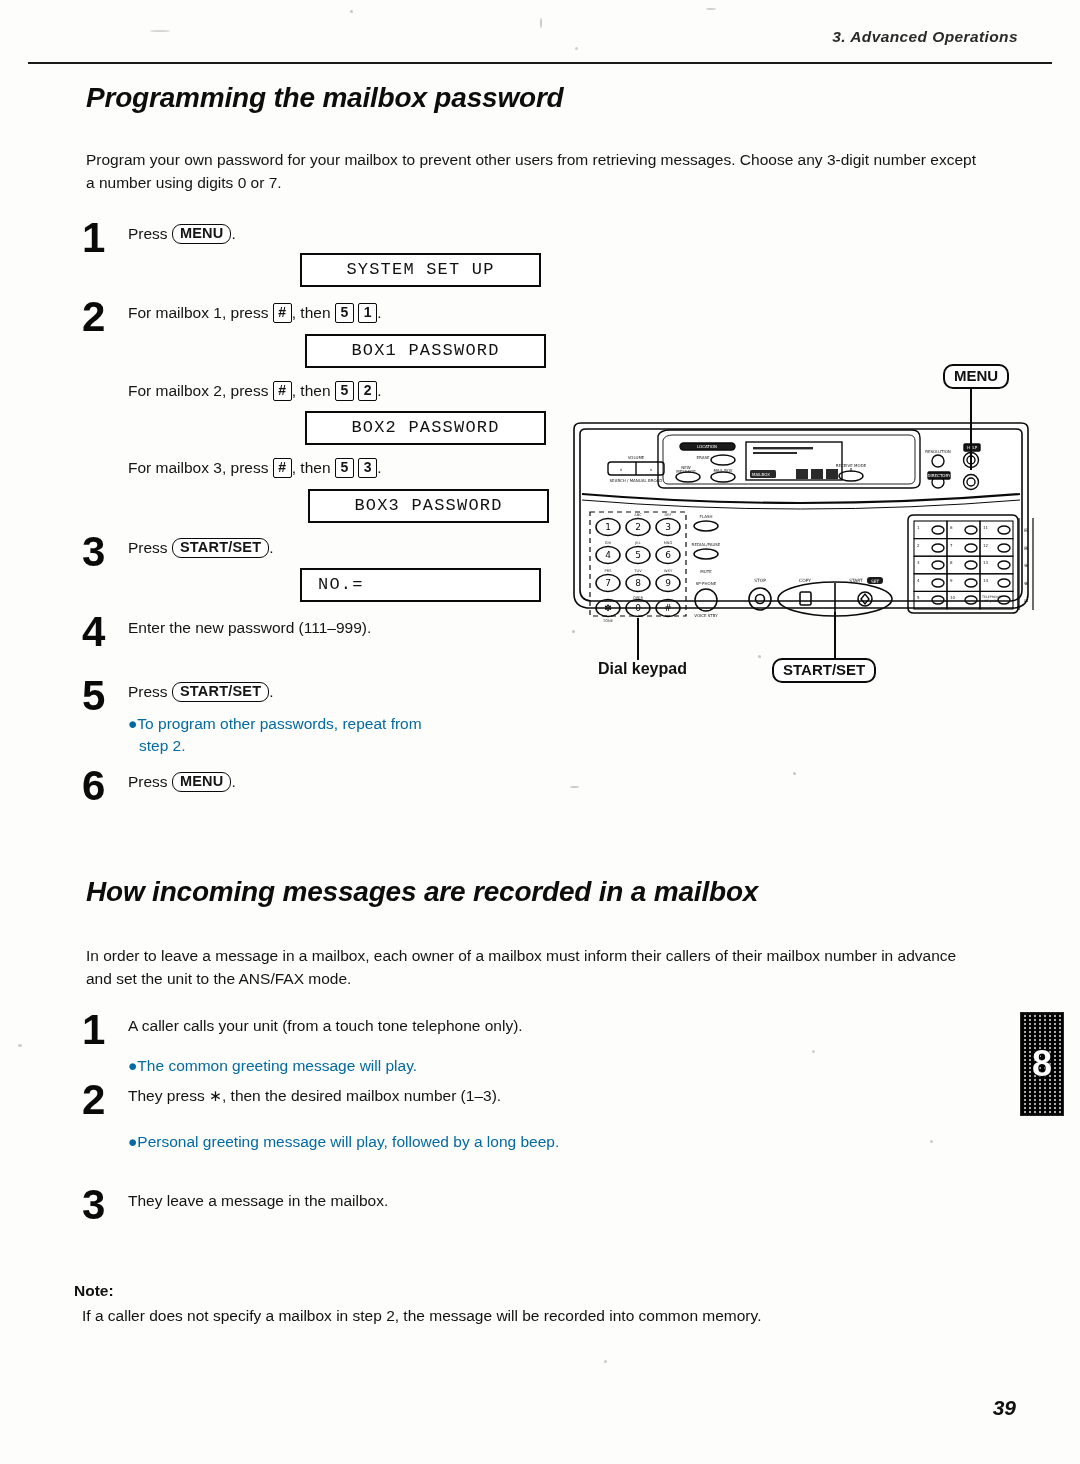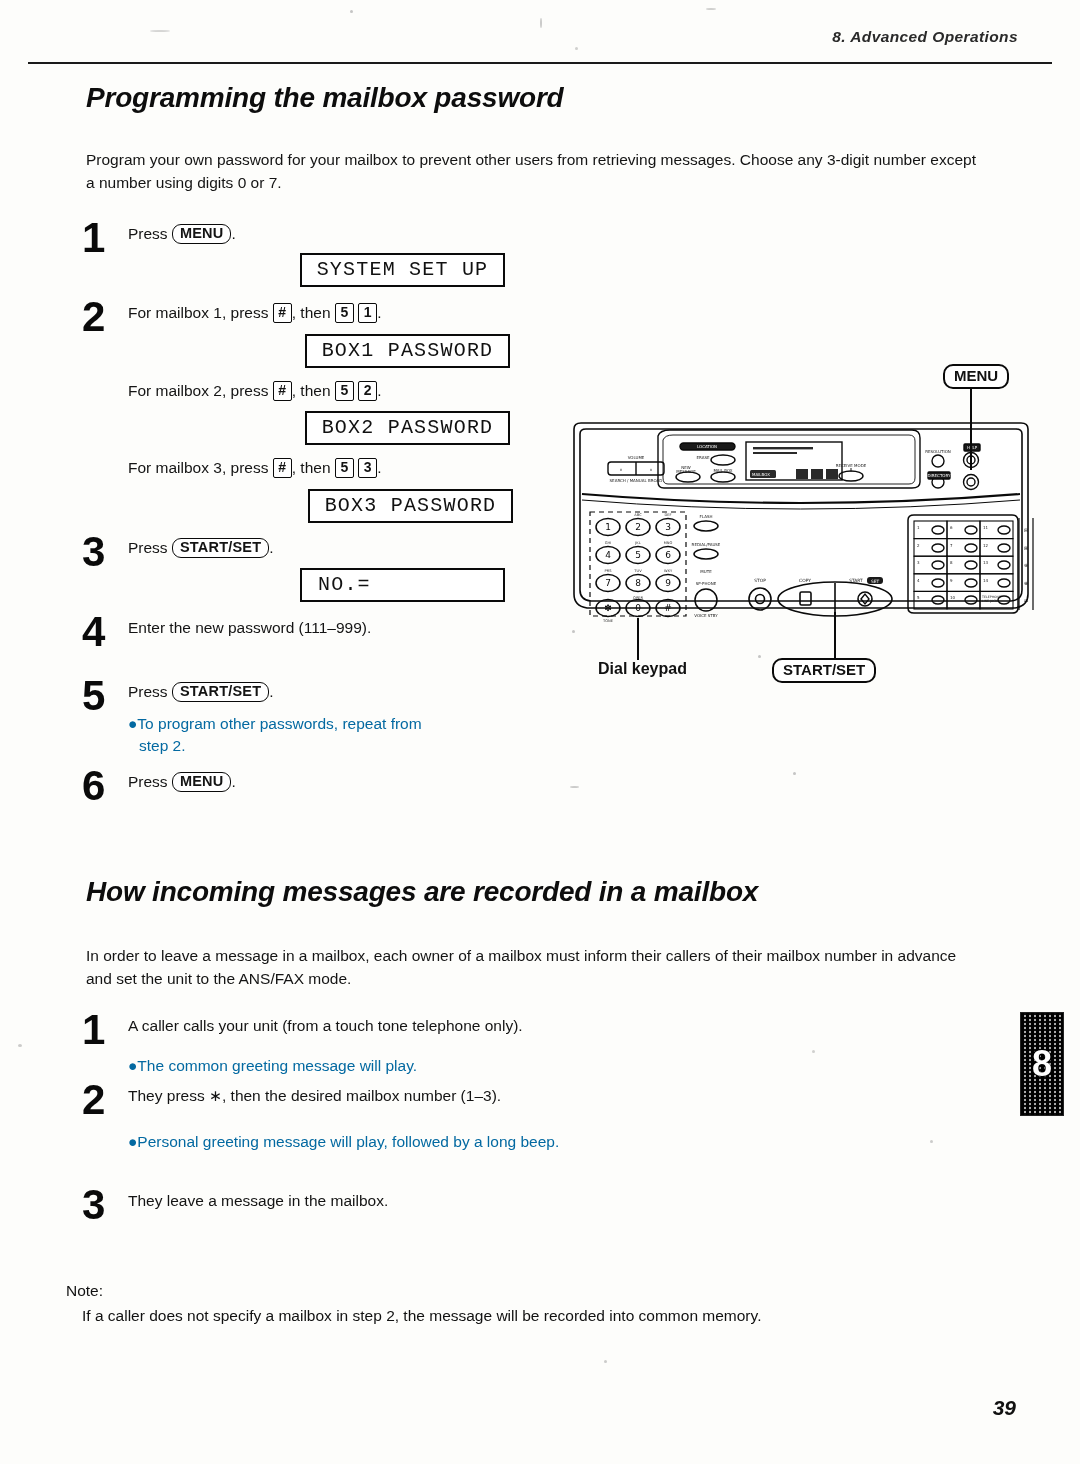--- a/index.html
+++ b/index.html
@@ -137,23 +137,23 @@
     vertical-align: 1px;
     background: #fff;
   }
 
   
   .lcd {
     position: absolute;
     border: 2px solid #0a0a0a;
     background: #fff;
     height: 34px;
-    width: 205px;
+    width: 241px;
     font-family: "Liberation Mono", monospace;
-    font-size: 20px;
+    font-size: 17px;
     line-height: 30px;
     letter-spacing: 1.2px;
     color: #111;
     padding-left: 16px;
   }
   .lcd.center { text-align: center; padding-left: 0; }
 
   
   .fax-fig {
     position: absolute;
@@ -200,24 +200,24 @@
     font-size: 36px;
     font-weight: bold;
     color: #fff;
     text-shadow: 0 0 2px #000, 1px 1px 0 #000, -1px -1px 0 #000;
     font-style: normal;
   }
 
   
   .note-label {
     position: absolute;
-    left: 66px;
+    left: 74px;
     top: 1282px;
     font-size: 15.5px;
-    font-weight: normal;
+    font-weight: bold;
   }
   .note-body {
     position: absolute;
     left: 82px;
     top: 1305px;
     width: 900px;
     font-size: 15.5px;
     line-height: 22px;
   }
 
@@ -231,21 +231,21 @@
   }
 
   
   .speck { position: absolute; background: #8d8d8d; border-radius: 50%; }
 </style>
 </head>
 <body>
 
 <div class="page">
 
-  <div class="chapter-header">8.  Advanced Operations</div>
+  <div class="chapter-header">3.  Advanced Operations</div>
   <div class="header-rule"></div>
 
   <div class="section-title" id="title-1">
     <span class="stext">Programming the mailbox password</span>
     <span class="srule"></span>
   </div>
 
   <div class="para" id="intro-1">Program your own password for your mailbox to prevent other users from retrieving messages. Choose any 3-digit number except a number using digits 0 or 7.</div>
 
   <div class="step" style="top:218px;">

